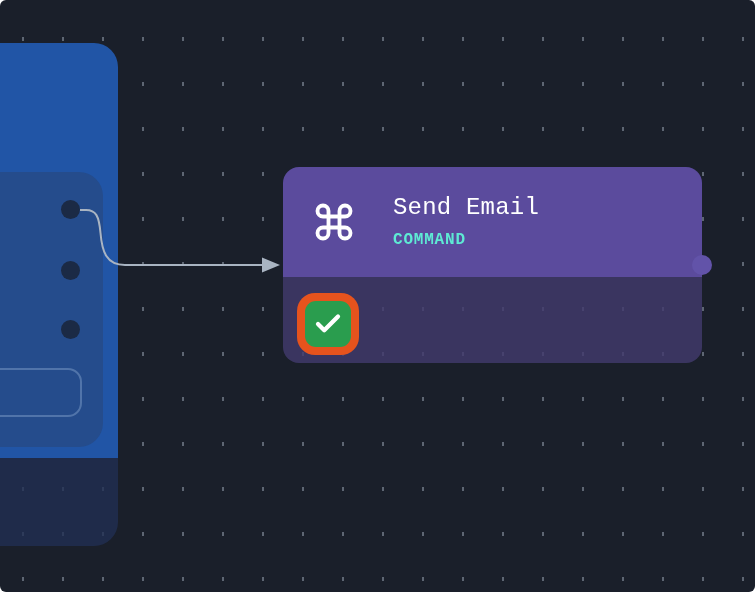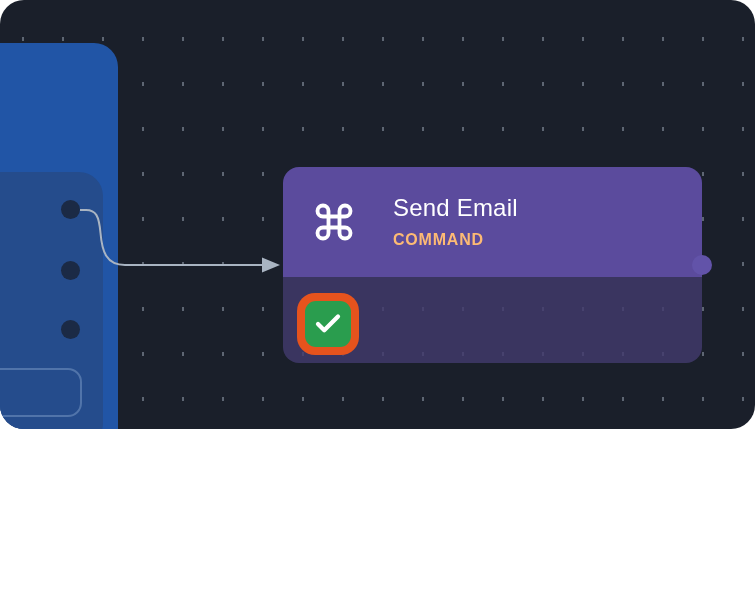--- a/index.html
+++ b/index.html
@@ -1,28 +1,29 @@
 <!DOCTYPE html>
 <html><head>
 <meta charset="utf-8">
 <style>
   * { margin: 0; padding: 0; box-sizing: border-box; }
   html, body { background: #ffffff; font-family: "Liberation Sans", sans-serif; }
 
   .canvas {
     position: relative;
     width: 755px;
-    height: 429px;
-    border-radius: 24px;
+    height: 592px;
+    border-radius: 6px;
     overflow: hidden;
     background-color: #1A1F2A;
     
     background-image: radial-gradient(1.3px 2.7px at 20px 22px, #5E6673 97%, transparent 100%);
     background-size: 40px 45px;
     background-position: 3px 17px;
+    font-family: Liberation Mono, monospace;
   }
 
   .abs { position: absolute; }
 
   
   .blue-base {
     left: -40px; top: 43px; width: 158px; height: 415px;
     background: #2155A6;
     border-radius: 0 24px 0 0;
   }
@@ -142,21 +143,21 @@
 
   <div class="abs email-node">
     <div class="node-header" style="background: rgb(91, 75, 157);">
       <span class="node-icon-wrap" style="color: rgb(255, 255, 255);">
         <svg viewBox="0 0 24 24" width="44" height="44" fill="none" stroke="currentColor" stroke-width="2.1" stroke-linecap="round" stroke-linejoin="round">
           <path d="M18 3a3 3 0 0 0-3 3v12a3 3 0 0 0 3 3 3 3 0 0 0 3-3 3 3 0 0 0-3-3H6a3 3 0 0 0-3 3 3 3 0 0 0 3 3 3 3 0 0 0 3-3V6a3 3 0 0 0-3-3 3 3 0 0 0-3 3 3 3 0 0 0 3 3h12a3 3 0 0 0 3-3 3 3 0 0 0-3-3z"></path>
         </svg>
       </span>
       <div class="node-titles">
         <span class="node-title" style="color: rgb(255, 255, 255);">Send Email</span>
-        <span class="node-type" style="color: #fdba74;">COMMAND</span>
+        <span class="node-type" style="color: #5eead4;">COMMAND</span>
       </div>
     </div>
     <div class="node-body" style="background: rgba(66, 58, 108, 0.82);">
       <div class="status-badge" style="background: rgb(230, 83, 29);">
         <div class="badge-inner" style="background: rgb(42, 157, 78); color: rgb(255, 255, 255);">
           <svg viewBox="0 0 24 24" width="30" height="30" fill="none" stroke="currentColor" stroke-width="3.4" stroke-linecap="round" stroke-linejoin="round">
             <polyline points="20 6 9 17 4 12"></polyline>
           </svg>
         </div>
       </div>

